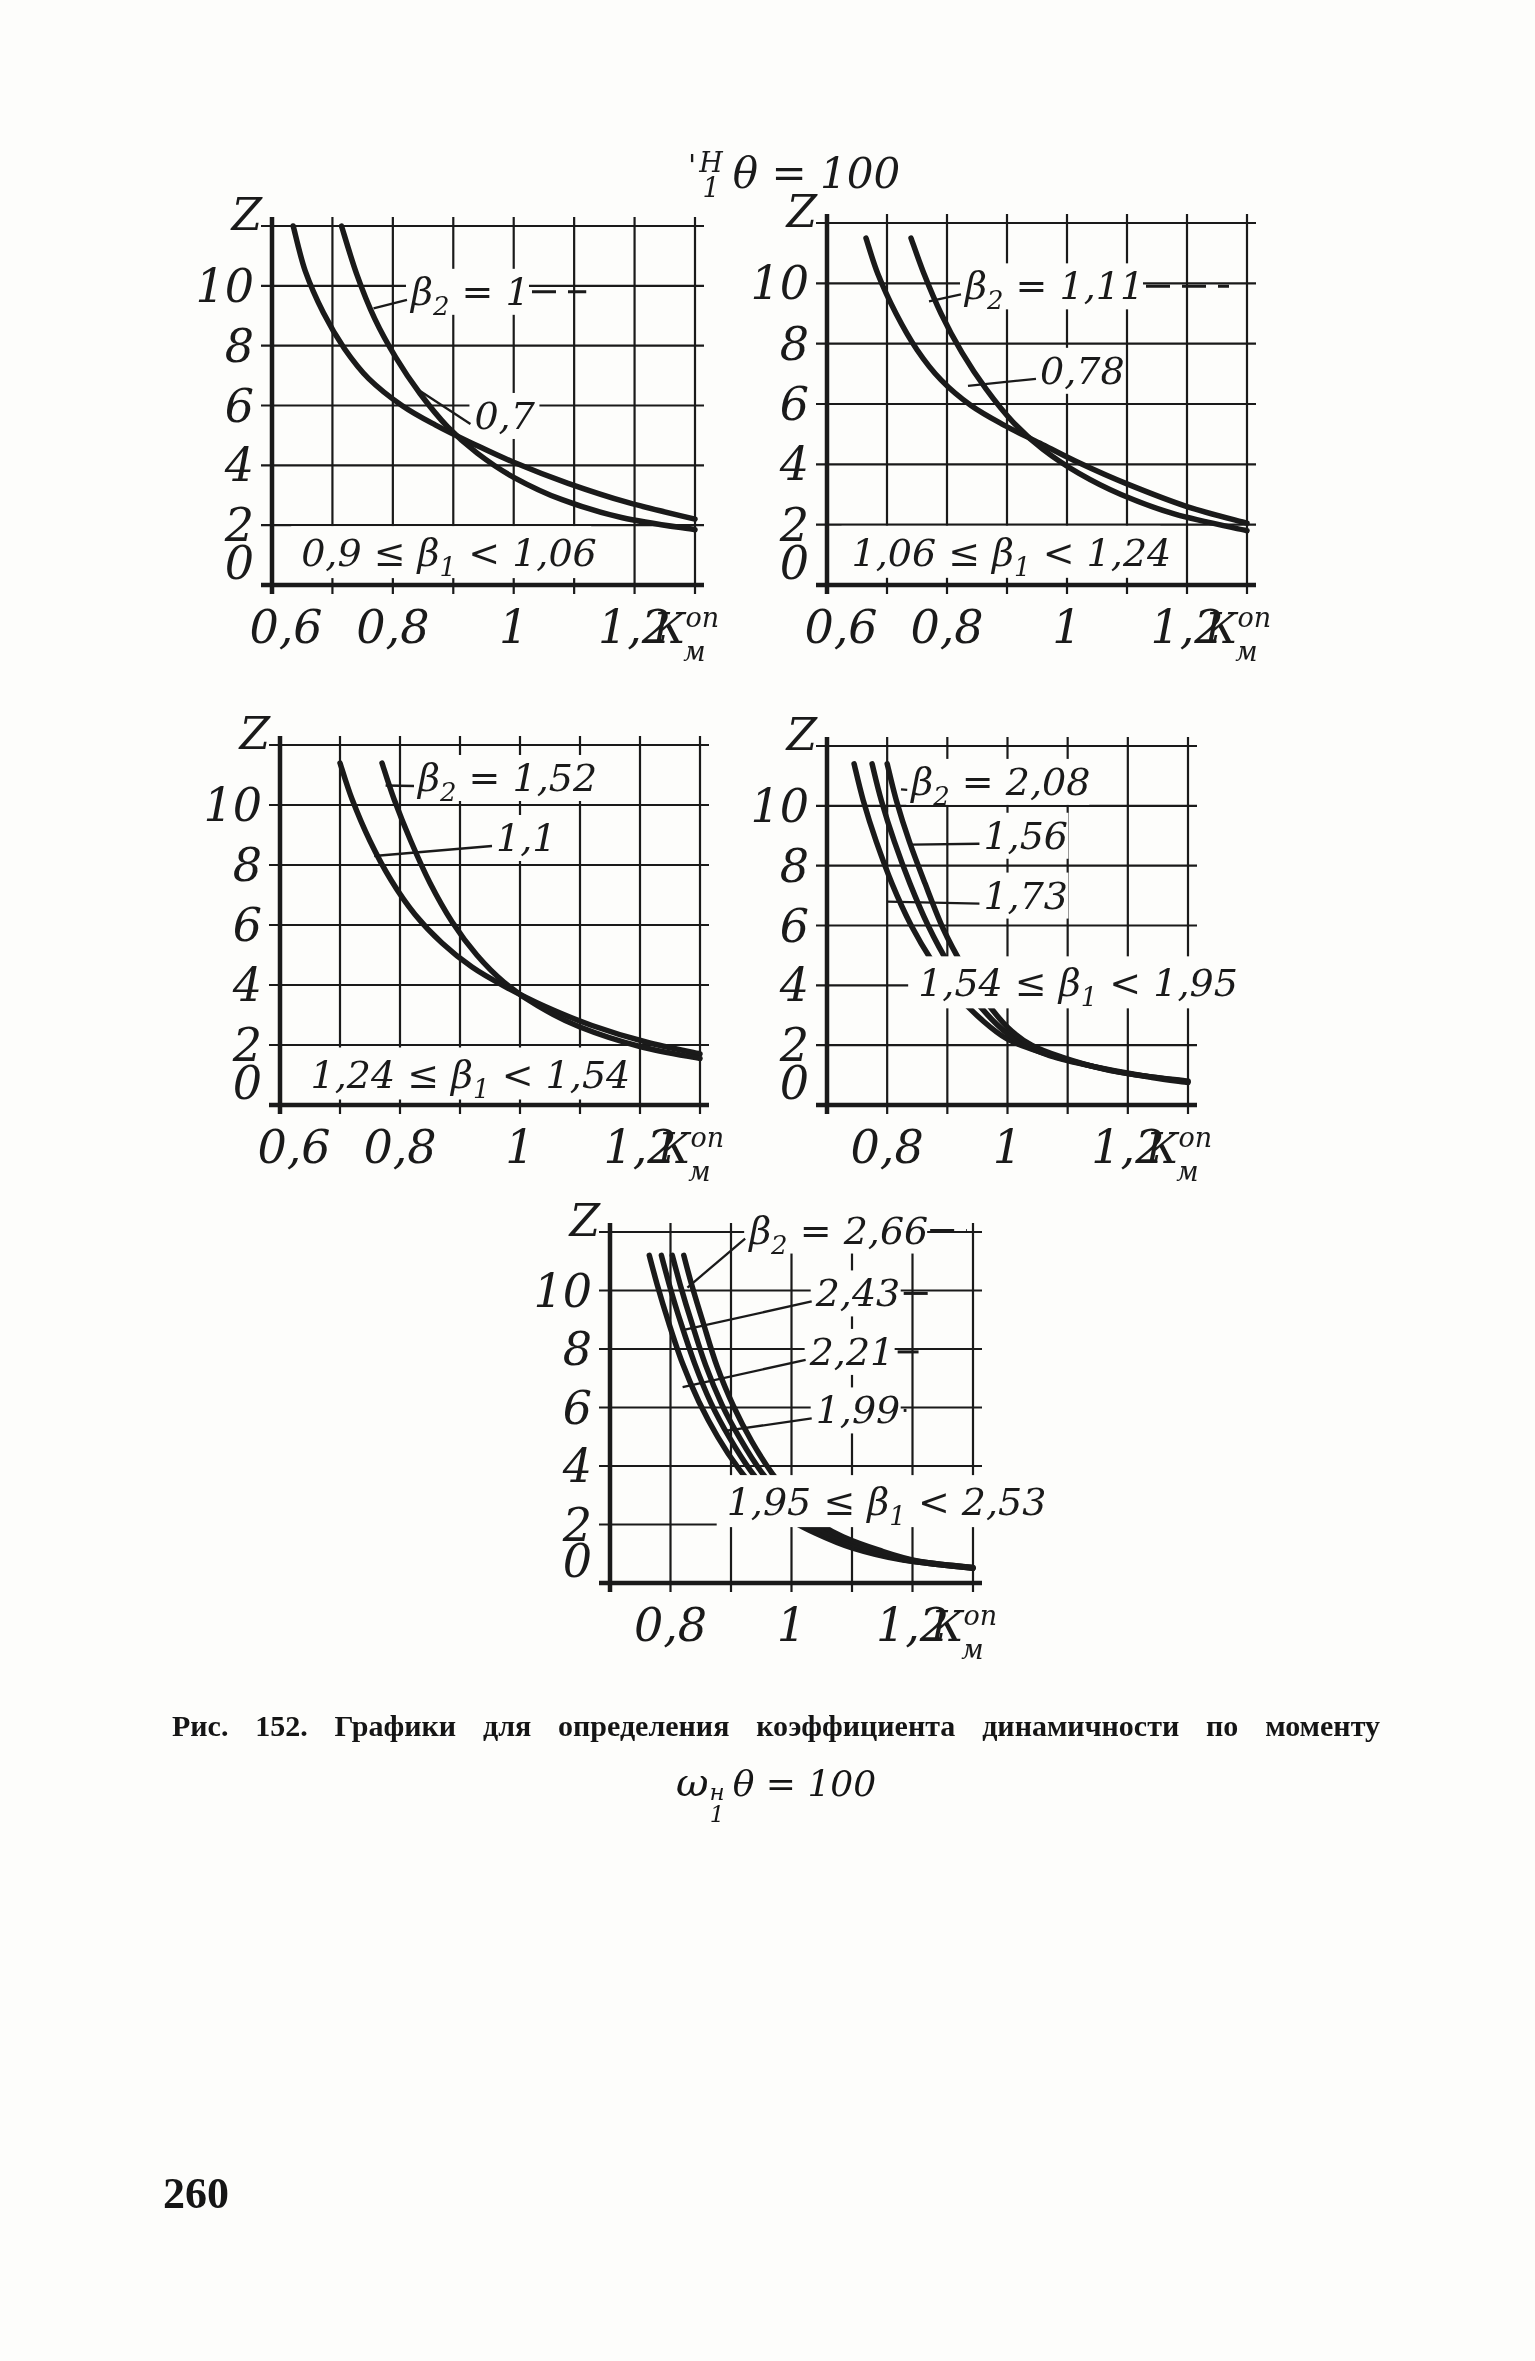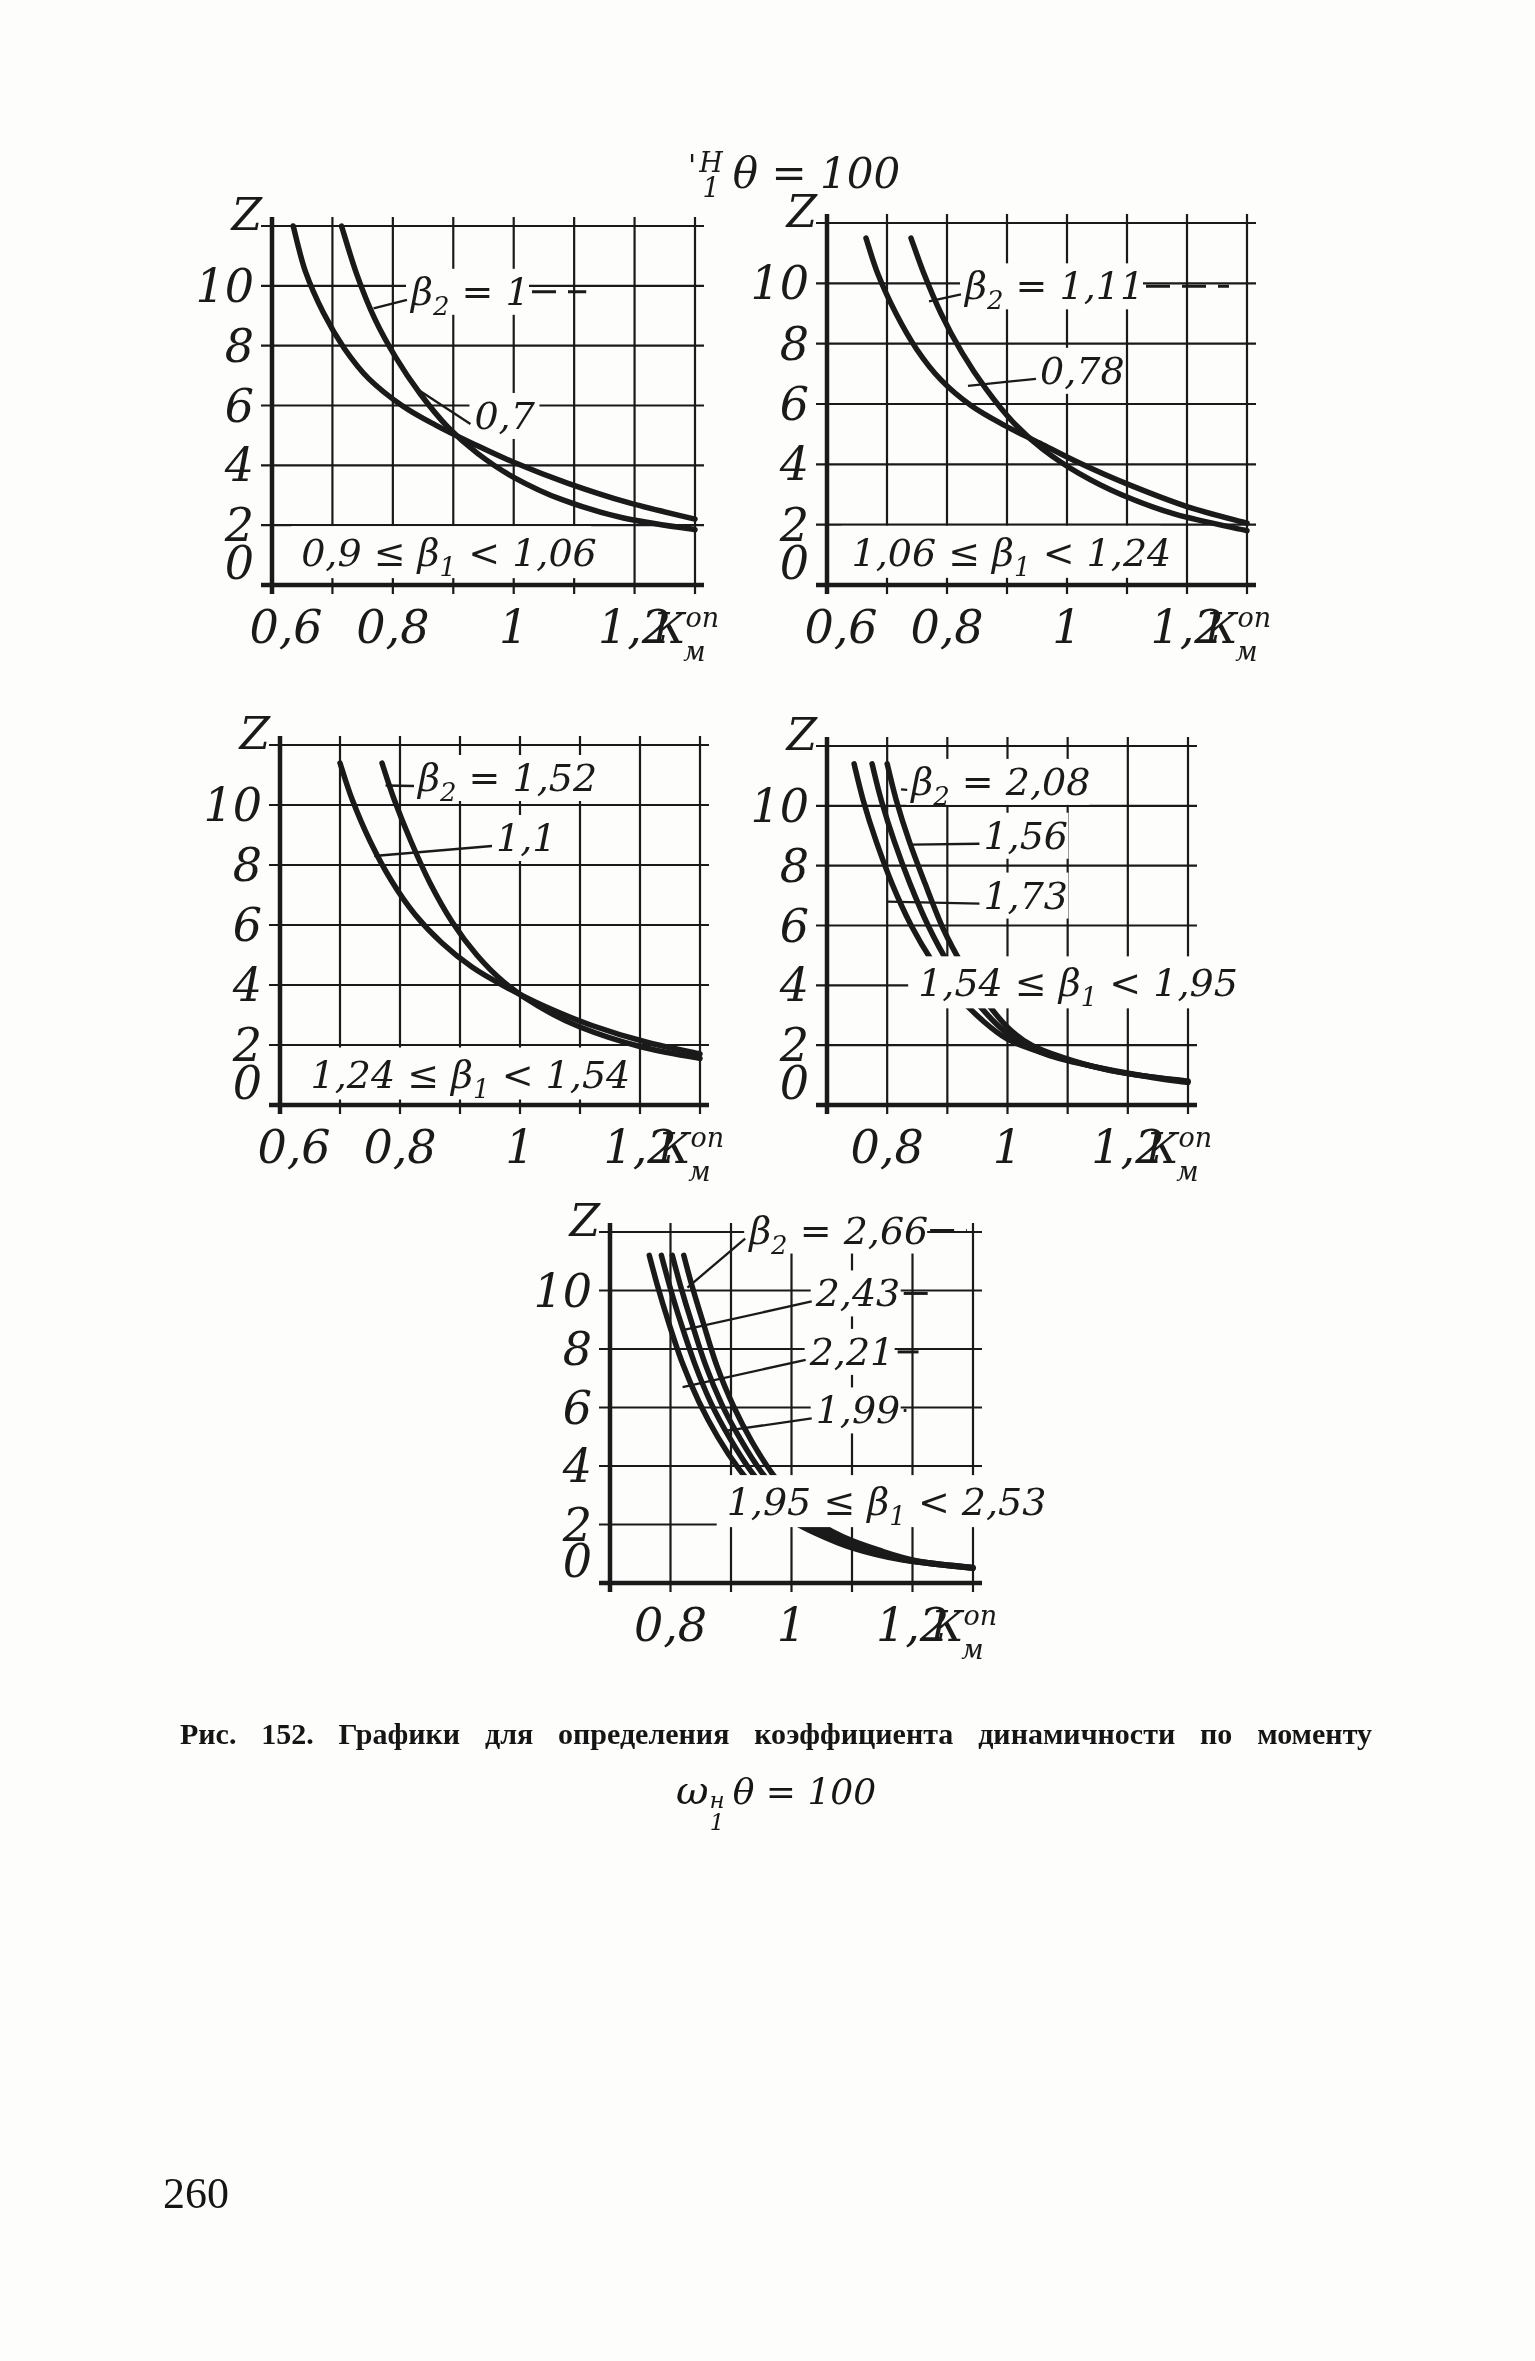--- a/index.html
+++ b/index.html
@@ -10,29 +10,29 @@
   .hnd{font-family:"DejaVu Serif",serif;font-style:italic;}
   
   .top-formula{position:absolute;left:688px;top:148px;font-style:italic;font-size:42px;
                display:flex;align-items:center;white-space:nowrap;}
   .mk{font-size:30px;margin-right:2px;transform:translateY(-8px);}
   .stack{display:inline-flex;flex-direction:column;align-items:center;font-size:27px;
          line-height:25px;margin:0 10px 0 1px;transform:translateY(2px);}
   
   .caption{position:absolute;left:168px;top:1700px;width:1216px;
            font-family:"Liberation Serif",serif;font-weight:bold;font-size:30px;color:#151515;}
-  .caption p{margin:12px;line-height:44px;}
+  .caption p{margin:4px;line-height:44px;}
   .cap1{text-align:justify;text-align-last:justify;}
   .cap2{text-align:justify;text-align-last:justify;}
   .capf{margin-top:12px !important;text-align:center;font-family:"DejaVu Serif",serif;
         font-weight:normal;font-style:italic;font-size:36px;line-height:40px;}
   .capf .stack{font-size:23px;line-height:22px;transform:translateY(4px);margin:0 8px 0 1px;}
   .capf .om{font-size:40px;}
   .pageno{position:absolute;left:163px;top:2168px;font-family:"Liberation Serif",serif;
-          font-weight:normal;font-size:44px;color:#151515;text-align:center;}
+          font-weight:bold;font-size:44px;color:#151515;text-align:center;}
 </style>
 </head>
 <body>
 
 <div class="page">
 
   <div class="top-formula">
     <span class="mk">'</span>
     <span class="stack">
         <span>Н</span>

